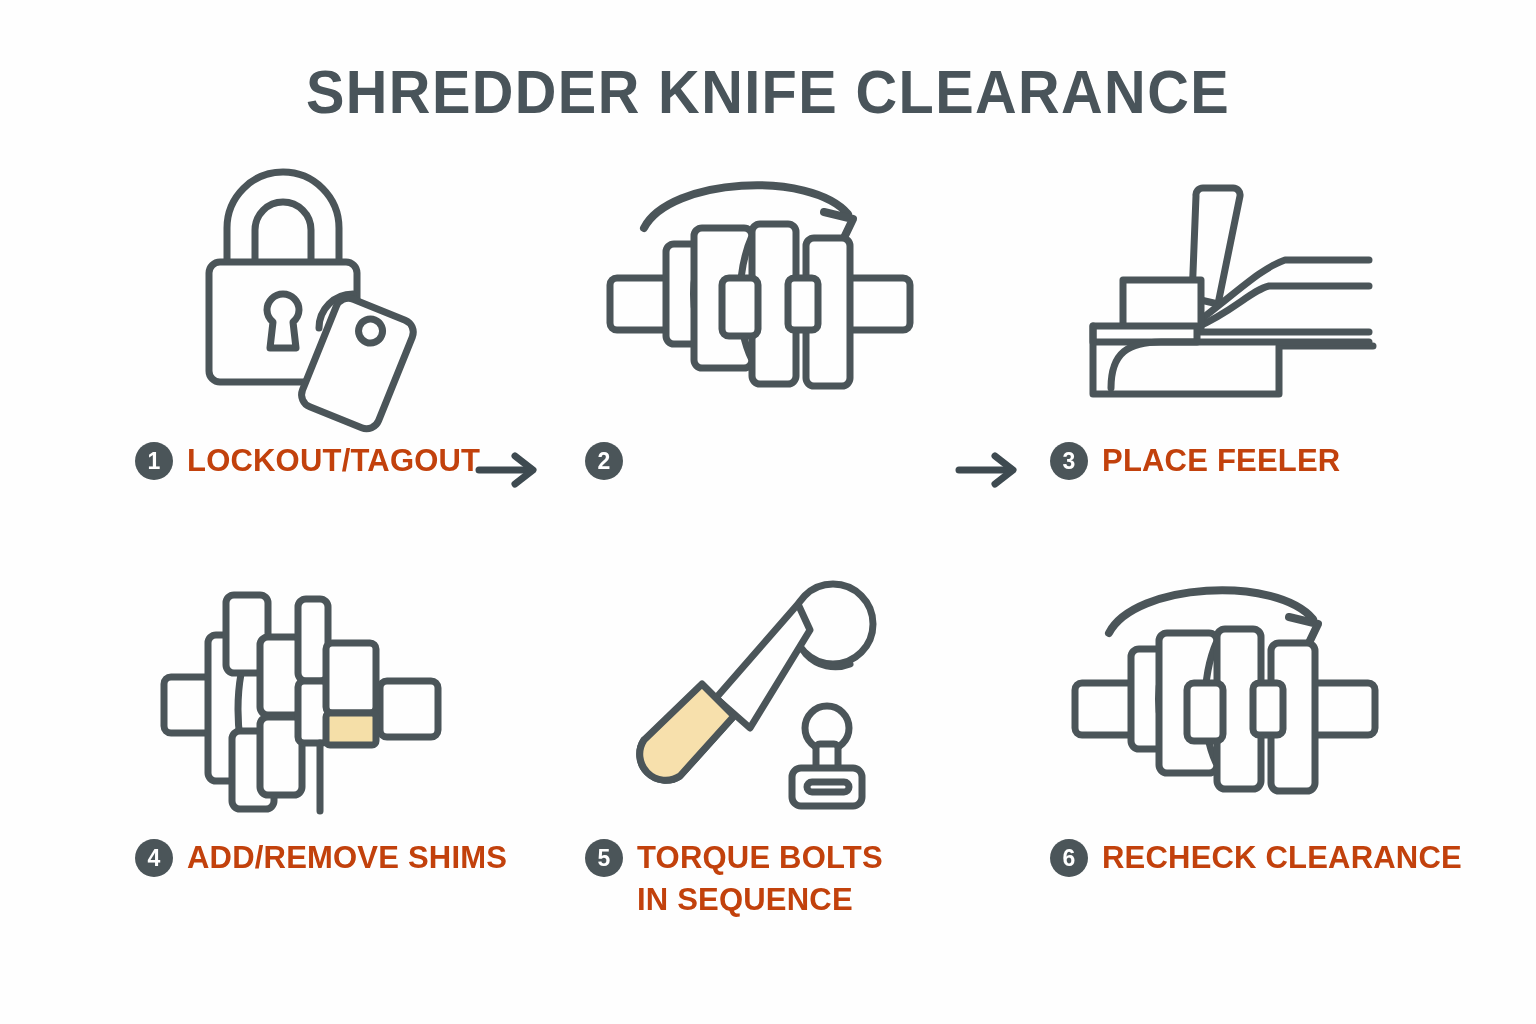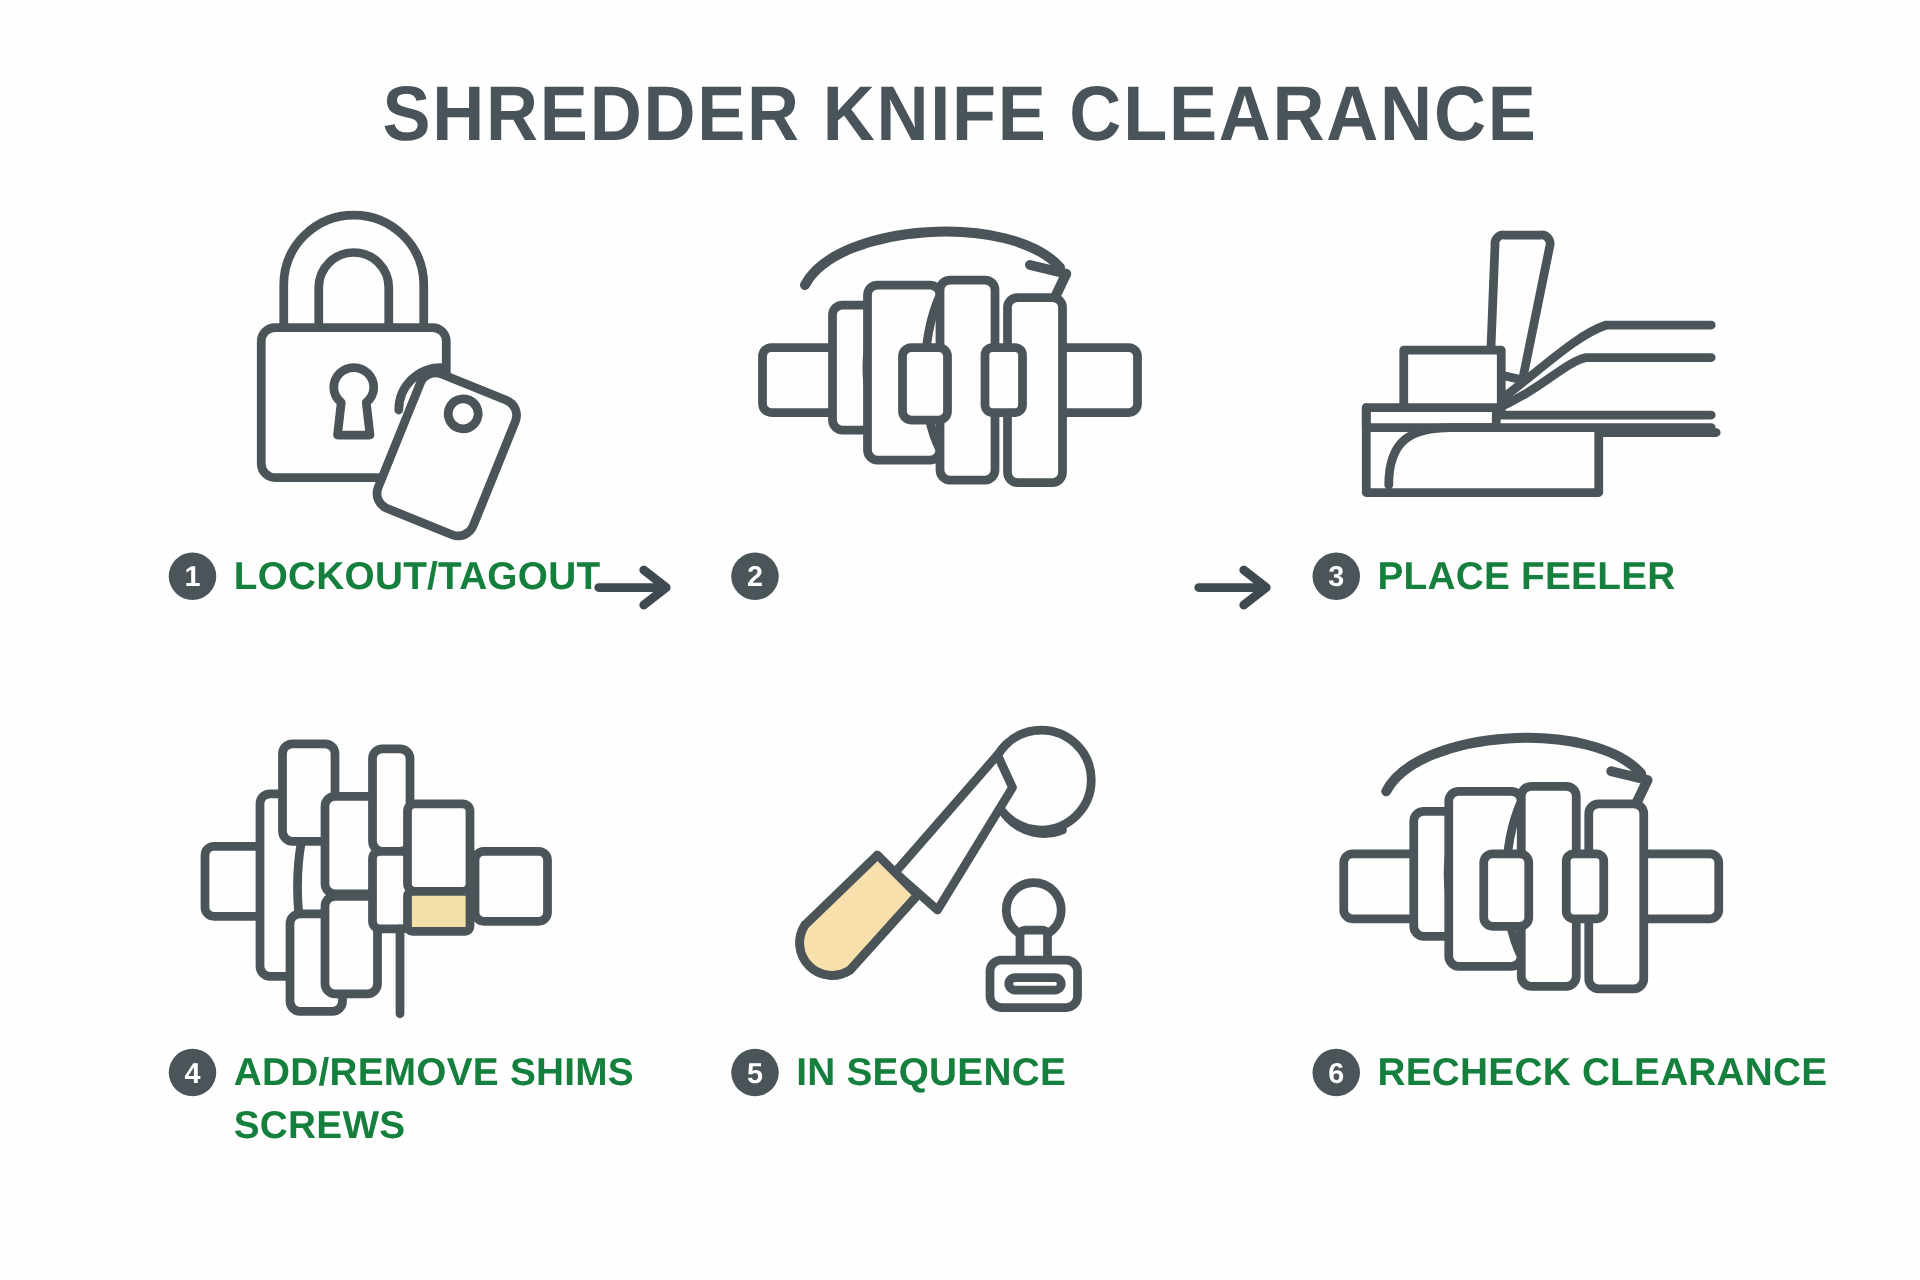--- a/index.html
+++ b/index.html
@@ -91,21 +91,21 @@
     color: #ffffff;
     font-size: 23px;
     font-weight: 700;
     line-height: 38px;
     text-align: center;
     margin-top: 2px;
     font-family: "Liberation Sans", sans-serif;
   }
 
   .label {
-    color: #15803d;
+    color: #c2410c;
     font-size: 31px;
     font-weight: 700;
     line-height: 1.35;
     letter-spacing: 0.2px;
     font-family: "Liberation Sans Narrow", "Liberation Sans", sans-serif;
     text-transform: uppercase;
   }
   .label .ln { display: block; white-space: nowrap; }
 
   
@@ -250,21 +250,20 @@
 
           <rect x="166" y="72" width="50" height="70" rx="6" fill="#fefefe"></rect>
 
           <rect x="166" y="142" width="50" height="32" rx="4" fill="#f5dfa8"></rect>
         </svg>
       </div>
       <div class="caption">
         <div class="badge">4</div>
         <div class="label">
           <span class="ln">ADD/REMOVE SHIMS</span>
-          <span class="ln">SCREWS</span>
         </div>
       </div>
     </div>
 
     <div class="cell cell-b">
       <div class="art">
         <svg width="280" height="240" viewBox="0 0 280 240" fill="none" stroke="#4b5559" stroke-width="7" stroke-linejoin="round" stroke-linecap="round">
 
           <circle cx="213" cy="48" r="40" fill="#fefefe"></circle>
           <path d="M186 78 a40 40 0 0 0 44 10" fill="none"></path>
@@ -278,20 +277,21 @@
             <circle cx="207" cy="152" r="22" fill="#fefefe"></circle>
             <rect x="196" y="168" width="22" height="26" rx="4" fill="#fefefe"></rect>
             <rect x="172" y="192" width="70" height="38" rx="9" fill="#fefefe"></rect>
             <rect x="187" y="206" width="42" height="10" rx="5" fill="#fefefe"></rect>
           </g>
         </svg>
       </div>
       <div class="caption">
         <div class="badge">5</div>
         <div class="label">
+          <span class="ln">TORQUE BOLTS</span>
           <span class="ln">IN SEQUENCE</span>
         </div>
       </div>
     </div>
 
     <div class="cell cell-c">
       <div class="art">
         <svg width="300" height="250" viewBox="0 0 300 250" fill="none" stroke="#4b5559" stroke-width="7" stroke-linejoin="round" stroke-linecap="round">
           <path d="M34 62 C60 12, 200 4, 238 48" stroke-width="8"></path>
           <polyline points="214,46 243,53 232,76" stroke-width="8"></polyline>

